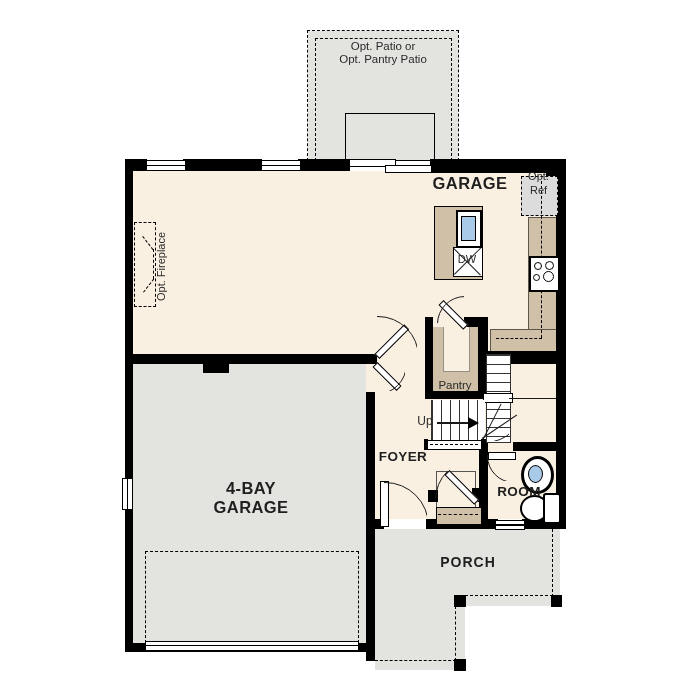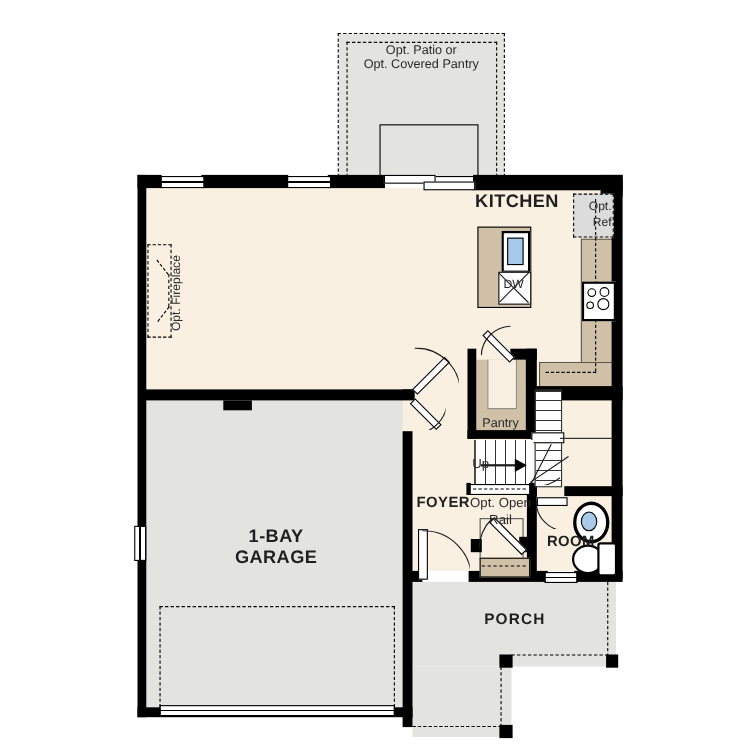--- a/index.html
+++ b/index.html
@@ -24,21 +24,21 @@
 </head>
 <body>
 
 <div id="plan">
 
   <div class="hard" style="left:308px;top:10px;width:150px;height:128px;z-index:1;"></div>
   <div class="abs" style="left:307px;top:9px;width:150px;height:129px;border:1px dashed #000;z-index:1;"></div>
   <div class="abs" style="left:315px;top:17px;width:135px;height:121px;border:1px dashed #000;z-index:1;"></div>
   <div class="lbl small" style="left:318px;top:19px;width:130px;">
     <span>Opt. Patio or</span><br>
-    <span>Opt. Covered Pantry</span>
+    <span>Opt. Pantry Patio</span>
   </div>
   <div class="hard" style="left:345px;top:92px;width:88px;height:46px;border:1px solid #000;z-index:1;"></div>
 
   <div class="floor" style="left:133px;top:150px;width:423px;height:348px;"></div>
   <div class="hard" style="left:133px;top:343px;width:233px;height:279px;z-index:3;"></div>
   <div class="hard" style="left:375px;top:508px;width:185px;height:77px;z-index:3;"></div>
   <div class="hard" style="left:375px;top:585px;width:90px;height:64px;z-index:3;"></div>
 
   <div class="dashline" style="left:552px;top:508px;width:1px;height:68px;border-left:1px dashed #000;"></div>
   <div class="dashline" style="left:465px;top:574px;width:88px;height:1px;border-top:1px dashed #000;"></div>
@@ -101,21 +101,21 @@
   <div class="tan" style="left:528px;top:196px;width:28px;height:134px;border:1px solid rgba(0,0,0,.55);"></div>
   <div class="tan" style="left:490px;top:308px;width:66px;height:24px;border:1px solid rgba(0,0,0,.55);border-right:none;"></div>
   <div class="dashline" style="left:541px;top:160px;width:1px;height:157px;border-left:1px dashed #000;z-index:6;"></div>
   <div class="dashline" style="left:496px;top:317px;width:46px;height:1px;border-top:1px dashed #000;z-index:6;"></div>
   <div class="fix" style="left:529px;top:235px;width:27px;height:32px;border:2px solid #000;"></div>
   <div class="fix" style="left:534px;top:241px;width:6px;height:6px;border:1.5px solid #000;border-radius:50%;"></div>
   <div class="fix" style="left:545px;top:240px;width:7px;height:7px;border:1.5px solid #000;border-radius:50%;"></div>
   <div class="fix" style="left:533px;top:253px;width:5px;height:5px;border:1.5px solid #000;border-radius:50%;"></div>
   <div class="fix" style="left:543px;top:250px;width:9px;height:9px;border:1.5px solid #000;border-radius:50%;"></div>
   <div class="abs" style="left:521px;top:155px;width:35px;height:38px;background:var(--optbox,#dcdcdc);border:1px dashed #000;z-index:5;"></div>
-  <div class="lbl small" style="left:521px;top:160px;width:35px;font-size:11px;line-height:14px;z-index:7;text-align:right;">
+  <div class="lbl small" style="left:521px;top:148px;width:35px;font-size:11px;line-height:14px;z-index:7;">
     <span>Opt.</span><br>
     <span>Ref</span>
   </div>
 
   <div class="tan" style="left:433px;top:306px;width:45px;height:64px;"></div>
   <div class="floor" style="left:443px;top:306px;width:25px;height:44px;z-index:4;border:1px solid rgba(0,0,0,.4);border-top:none;"></div>
   <div class="lbl small" style="left:431px;top:358px;width:48px;">Pantry</div>
 
   <div class="fix" style="left:486px;top:333px;width:23px;height:87px;border:1px solid #333;
               background:repeating-linear-gradient(to bottom,#333 0 1px,#fff 1px 9px);"></div>
@@ -123,29 +123,25 @@
   <div class="thin" style="left:509px;top:377px;width:47px;height:1px;"></div>
   <div class="fix" style="left:431px;top:379px;width:53px;height:41px;border-left:1px solid #333;
               background:repeating-linear-gradient(to right,#333 0 1px,#fff 1px 9px);"></div>
   <div class="arcwrap" style="left:484px;top:381px;width:25px;height:39px;">
     <div class="arc" style="left:-39px;top:-39px;width:78px;height:78px;"></div>
   </div>
   <div class="thin" style="left:482px;top:417px;width:42px;height:1px;transform:rotate(-34deg);transform-origin:left center;"></div>
   <div class="thin" style="left:483px;top:418px;width:40px;height:1px;transform:rotate(-63deg);transform-origin:left center;"></div>
   <div class="thin" style="left:437px;top:401px;width:32px;height:2px;"></div>
   <div class="abs" style="left:468px;top:396px;width:0;height:0;border-left:11px solid #000;border-top:6px solid transparent;border-bottom:6px solid transparent;z-index:6;"></div>
-  <div class="lbl small" style="left:426px;top:394px;width:22px;font-size:12px;">Up</div>
+  <div class="lbl small" style="left:414px;top:394px;width:22px;font-size:12px;">Up</div>
   <div class="fix" style="left:426px;top:419px;width:57px;height:8px;border:1px solid #000;"></div>
   <div class="dashline" style="left:430px;top:423px;width:48px;height:1px;border-top:1px dashed #000;z-index:7;"></div>
   <div class="w" style="left:424px;top:418px;width:4px;height:11px;z-index:6;"></div>
   <div class="w" style="left:481px;top:418px;width:5px;height:11px;z-index:6;"></div>
-  <div class="lbl small" style="left:413px;top:429px;width:84px;font-size:12px;line-height:15px;">
-    <span>Opt. Open</span><br>
-    <span>Rail</span>
-  </div>
 
   <div class="leaf" style="left:375px;top:340px;width:32px;height:5px;transform:rotate(45deg);transform-origin:left center;"></div>
   <div class="arcwrap" style="left:375px;top:342px;width:30px;height:28px;">
     <div class="arc" style="left:-30px;top:-30px;width:60px;height:60px;"></div>
   </div>
 
   <div class="leaf" style="left:377px;top:332px;width:40px;height:5px;transform:rotate(-45deg);transform-origin:left center;"></div>
   <div class="arcwrap" style="left:377px;top:295px;width:40px;height:40px;">
     <div class="arc" style="left:-40px;top:0;width:80px;height:80px;"></div>
   </div>
@@ -171,19 +167,19 @@
   <div class="leaf" style="left:488px;top:431px;width:26px;height:6px;"></div>
   <div class="arcwrap" style="left:487px;top:434px;width:26px;height:26px;">
     <div class="arc" style="left:0;top:-26px;width:52px;height:52px;"></div>
   </div>
 
   <div class="fix" style="left:521px;top:435px;width:27px;height:32px;border:3px solid #000;border-radius:50%;"></div>
   <div class="fix" style="left:528px;top:444px;width:13px;height:16px;border:1px solid #000;border-radius:50%;background:var(--water,#a9c9e8);"></div>
   <div class="fix" style="left:520px;top:474px;width:25px;height:23px;border:2px solid #000;border-radius:50%;"></div>
   <div class="fix" style="left:543px;top:472px;width:14px;height:27px;border:2px solid #000;border-radius:3px;"></div>
 
-  <div class="lbl b" style="left:427px;top:153px;width:86px;font-size:16.5px;">KITCHEN</div>
-  <div class="lbl b" style="left:205px;top:458px;width:92px;font-size:16.5px;line-height:19px;">1-BAY GARAGE</div>
+  <div class="lbl b" style="left:427px;top:153px;width:86px;font-size:16.5px;">GARAGE</div>
+  <div class="lbl b" style="left:205px;top:458px;width:92px;font-size:16.5px;line-height:19px;">4-BAY GARAGE</div>
   <div class="lbl b" style="left:376px;top:428px;width:54px;font-size:13.5px;">FOYER</div>
   <div class="lbl b" style="left:494px;top:463px;width:50px;font-size:13.5px;">ROOM</div>
   <div class="lbl b" style="left:438px;top:533px;width:60px;font-size:14px;letter-spacing:1px;">PORCH</div>
 
 </div>
 
 </body></html>

